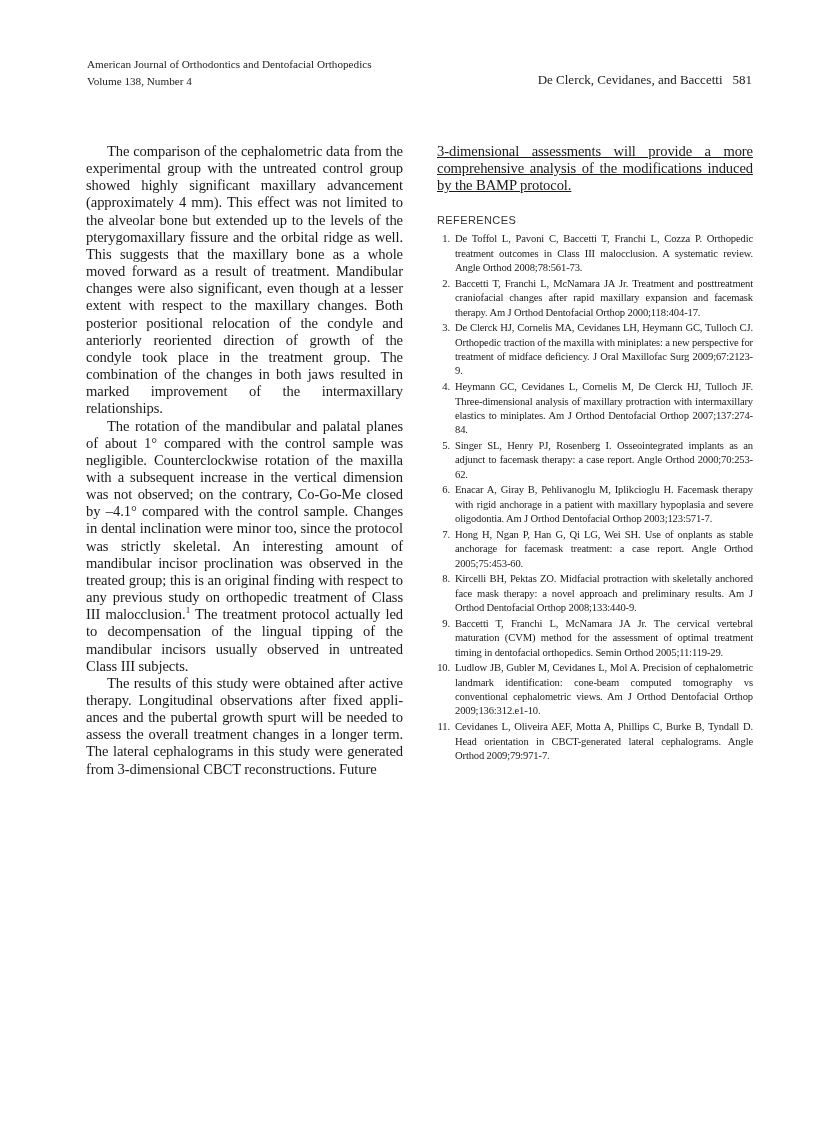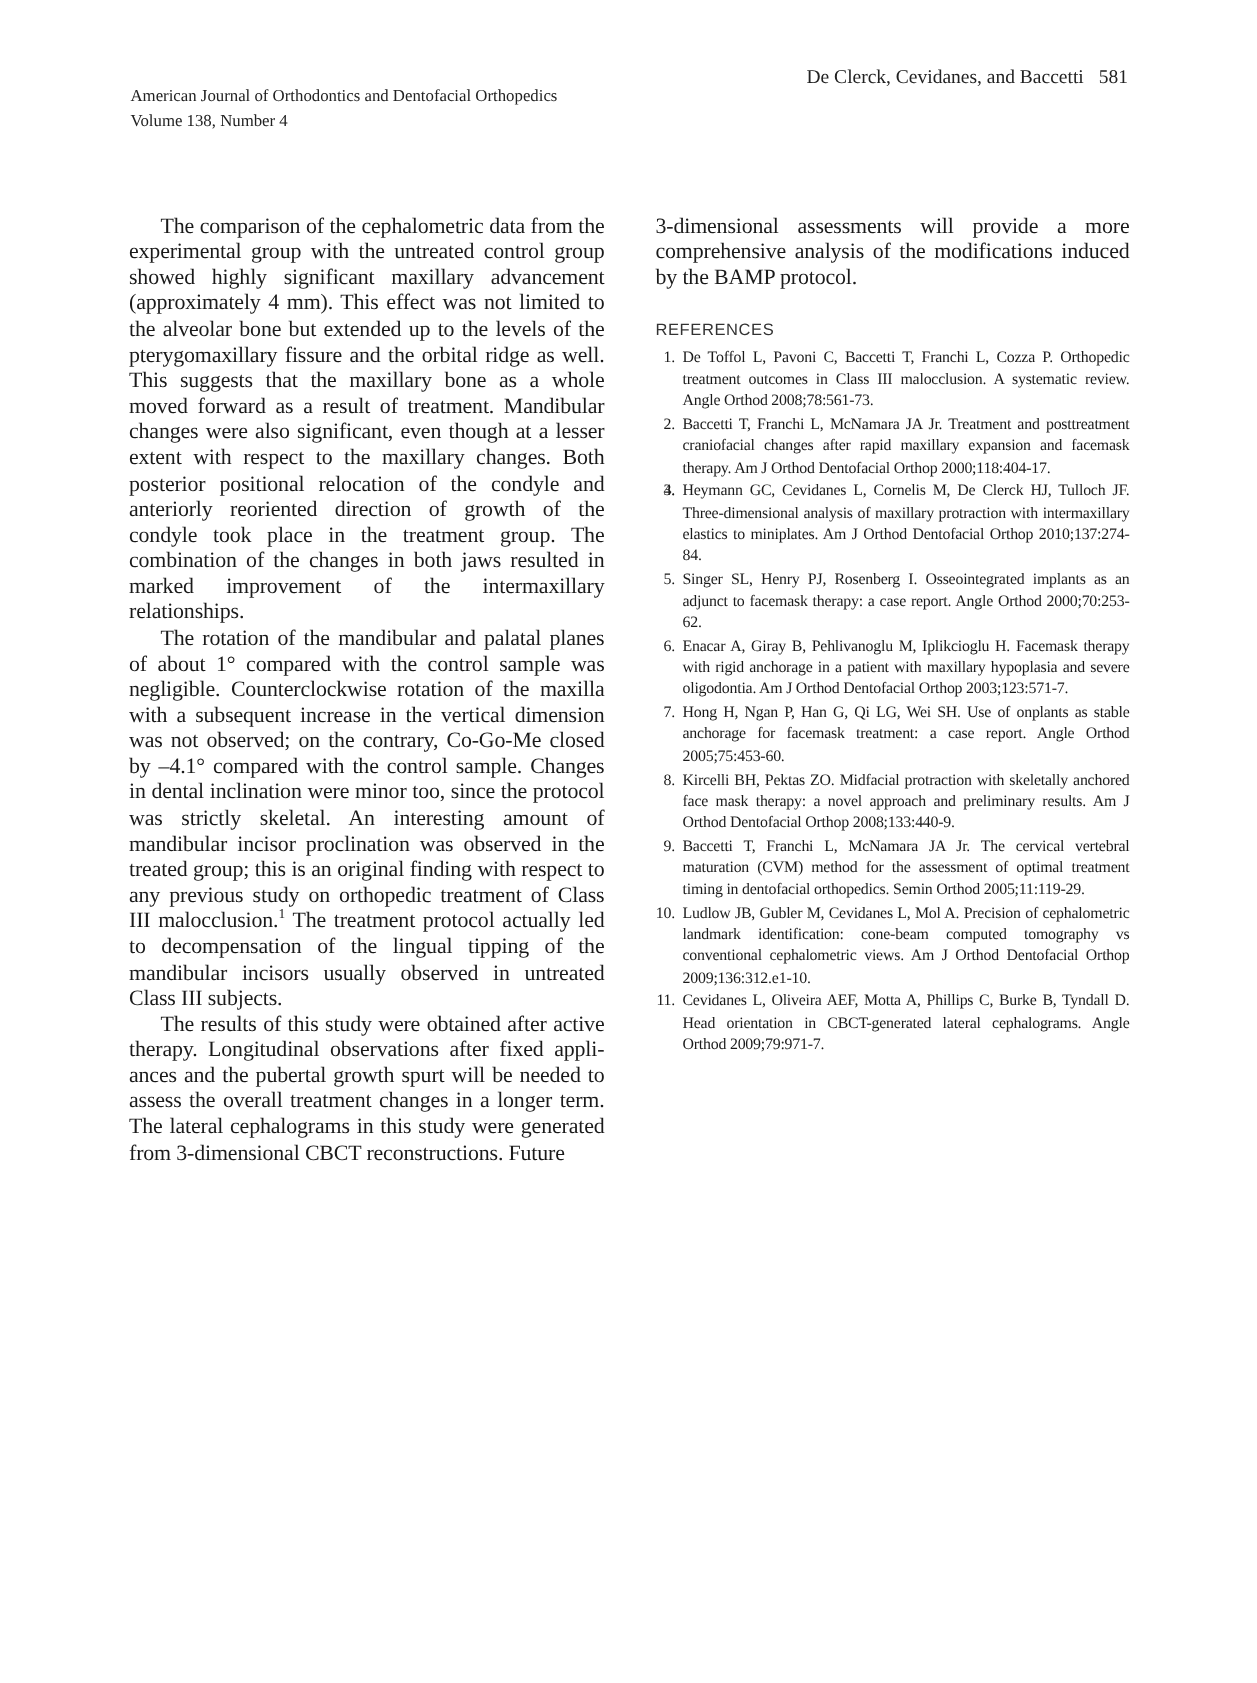--- a/index.html
+++ b/index.html
@@ -1,24 +1,24 @@
 <!DOCTYPE html>
 <html><head>
 <meta charset="utf-8">
 <style>
   html, body { margin: 0; padding: 0; background: #ffffff; }
   body { width: 838px; height: 1122px; position: relative; overflow: hidden; color: #1a1a1a; }
   .header-left { position: absolute; left: 87px; top: 56px; font-family: "Liberation Serif", serif; font-size: 11.2px; line-height: 17px; color: #222; }
-  .header-right { position: absolute; right: 86px; top: 42px; font-family: "Liberation Serif", serif; font-size: 13px; line-height: 17px; color: #222; white-space: nowrap; }
+  .header-right { position: absolute; right: 86px; top: 71px; font-family: "Liberation Serif", serif; font-size: 13px; line-height: 17px; color: #222; white-space: nowrap; }
   .header-right .page-num { margin-left: 10px; }
   .col { position: absolute; top: 143px; font-family: "Liberation Serif", serif; }
   .col-left { left: 86px; width: 317px; }
   .col-right { left: 437px; width: 316px; }
   .body-text p { margin: 0; font-size: 14.6px; line-height: 17.15px; text-align: justify; text-indent: 21px; hyphens: manual; letter-spacing: -0.1px; }
-  .body-text p.noindent { text-indent: 0; }
+  .body-text p.noindent { text-indent: 0; text-decoration: underline; }
   .body-text sup { font-size: 9px; line-height: 0; }
   .refs-heading { margin: 20px 0 6px 0; font-family: "Liberation Sans", sans-serif; font-size: 11px; letter-spacing: 0.4px; color: #333; }
   ol.refs { margin: 0; padding: 0; list-style: none; }
   ol.refs li { position: relative; padding-left: 18px; font-size: 10.6px; line-height: 14.3px; text-align: justify; margin-bottom: 1.6px; letter-spacing: -0.15px; }
   ol.refs li .num { position: absolute; left: 0; top: 0; width: 13px; text-align: right; }
   ol.refs li.wide .num { left: -4px; width: 17px; }
 </style>
 </head>
 <body>
 
@@ -37,22 +37,22 @@
 </div>
 
 <div class="col col-right">
   <div class="body-text">
     <p class="noindent">3-dimensional assessments will provide a more compre­hensive analysis of the modifications induced by the BAMP protocol.</p>
   </div>
   <div class="refs-heading">REFERENCES</div>
   <ol class="refs">
     <li><span class="num">1.</span><span>De Toffol L, Pavoni C, Baccetti T, Franchi L, Cozza P. Orthopedic treatment outcomes in Class III malocclusion. A systematic review. Angle Orthod 2008;78:561-73.</span></li>
     <li><span class="num">2.</span><span>Baccetti T, Franchi L, McNamara JA Jr. Treatment and posttreat­ment craniofacial changes after rapid maxillary expansion and face­mask therapy. Am J Orthod Dentofacial Orthop 2000;118:404-17.</span></li>
-    <li><span class="num">3.</span></li>
-    <li><span class="num">4.</span><span>Heymann GC, Cevidanes L, Cornelis M, De Clerck HJ, Tulloch JF. Three-dimensional analysis of maxillary protraction with intermaxillary elastics to miniplates. Am J Orthod Dentofa­cial Orthop 2010;137:274-84.</span></li>
+    <li><span class="num">3.</span><span>De Clerck HJ, Cornelis MA, Cevidanes LH, Heymann GC, Tulloch CJ. Orthopedic traction of the maxilla with miniplates: a new perspective for treatment of midface deficiency. J Oral Maxillofac Surg 2009;67:2123-9.</span></li>
+    <li><span class="num">4.</span><span>Heymann GC, Cevidanes L, Cornelis M, De Clerck HJ, Tulloch JF. Three-dimensional analysis of maxillary protraction with intermaxillary elastics to miniplates. Am J Orthod Dentofa­cial Orthop 2007;137:274-84.</span></li>
     <li><span class="num">5.</span><span>Singer SL, Henry PJ, Rosenberg I. Osseointegrated implants as an adjunct to facemask therapy: a case report. Angle Orthod 2000;70:253-62.</span></li>
     <li><span class="num">6.</span><span>Enacar A, Giray B, Pehlivanoglu M, Iplikcioglu H. Facemask therapy with rigid anchorage in a patient with maxillary hypoplasia and severe oligodontia. Am J Orthod Dentofacial Orthop 2003;123:571-7.</span></li>
     <li><span class="num">7.</span><span>Hong H, Ngan P, Han G, Qi LG, Wei SH. Use of onplants as stable anchorage for facemask treatment: a case report. Angle Orthod 2005;75:453-60.</span></li>
     <li><span class="num">8.</span><span>Kircelli BH, Pektas ZO. Midfacial protraction with skeletally anchored face mask therapy: a novel approach and preliminary results. Am J Orthod Dentofacial Orthop 2008;133:440-9.</span></li>
     <li><span class="num">9.</span><span>Baccetti T, Franchi L, McNamara JA Jr. The cervical vertebral maturation (CVM) method for the assessment of optimal treatment timing in dentofacial orthopedics. Semin Orthod 2005;11:119-29.</span></li>
     <li class="wide"><span class="num">10.</span><span>Ludlow JB, Gubler M, Cevidanes L, Mol A. Precision of cephalo­metric landmark identification: cone-beam computed tomography vs conventional cephalometric views. Am J Orthod Dentofacial Orthop 2009;136:312.e1-10.</span></li>
     <li class="wide"><span class="num">11.</span><span>Cevidanes L, Oliveira AEF, Motta A, Phillips C, Burke B, Tyndall D. Head orientation in CBCT-generated lateral cephalo­grams. Angle Orthod 2009;79:971-7.</span></li>
   </ol>
 </div>
 

